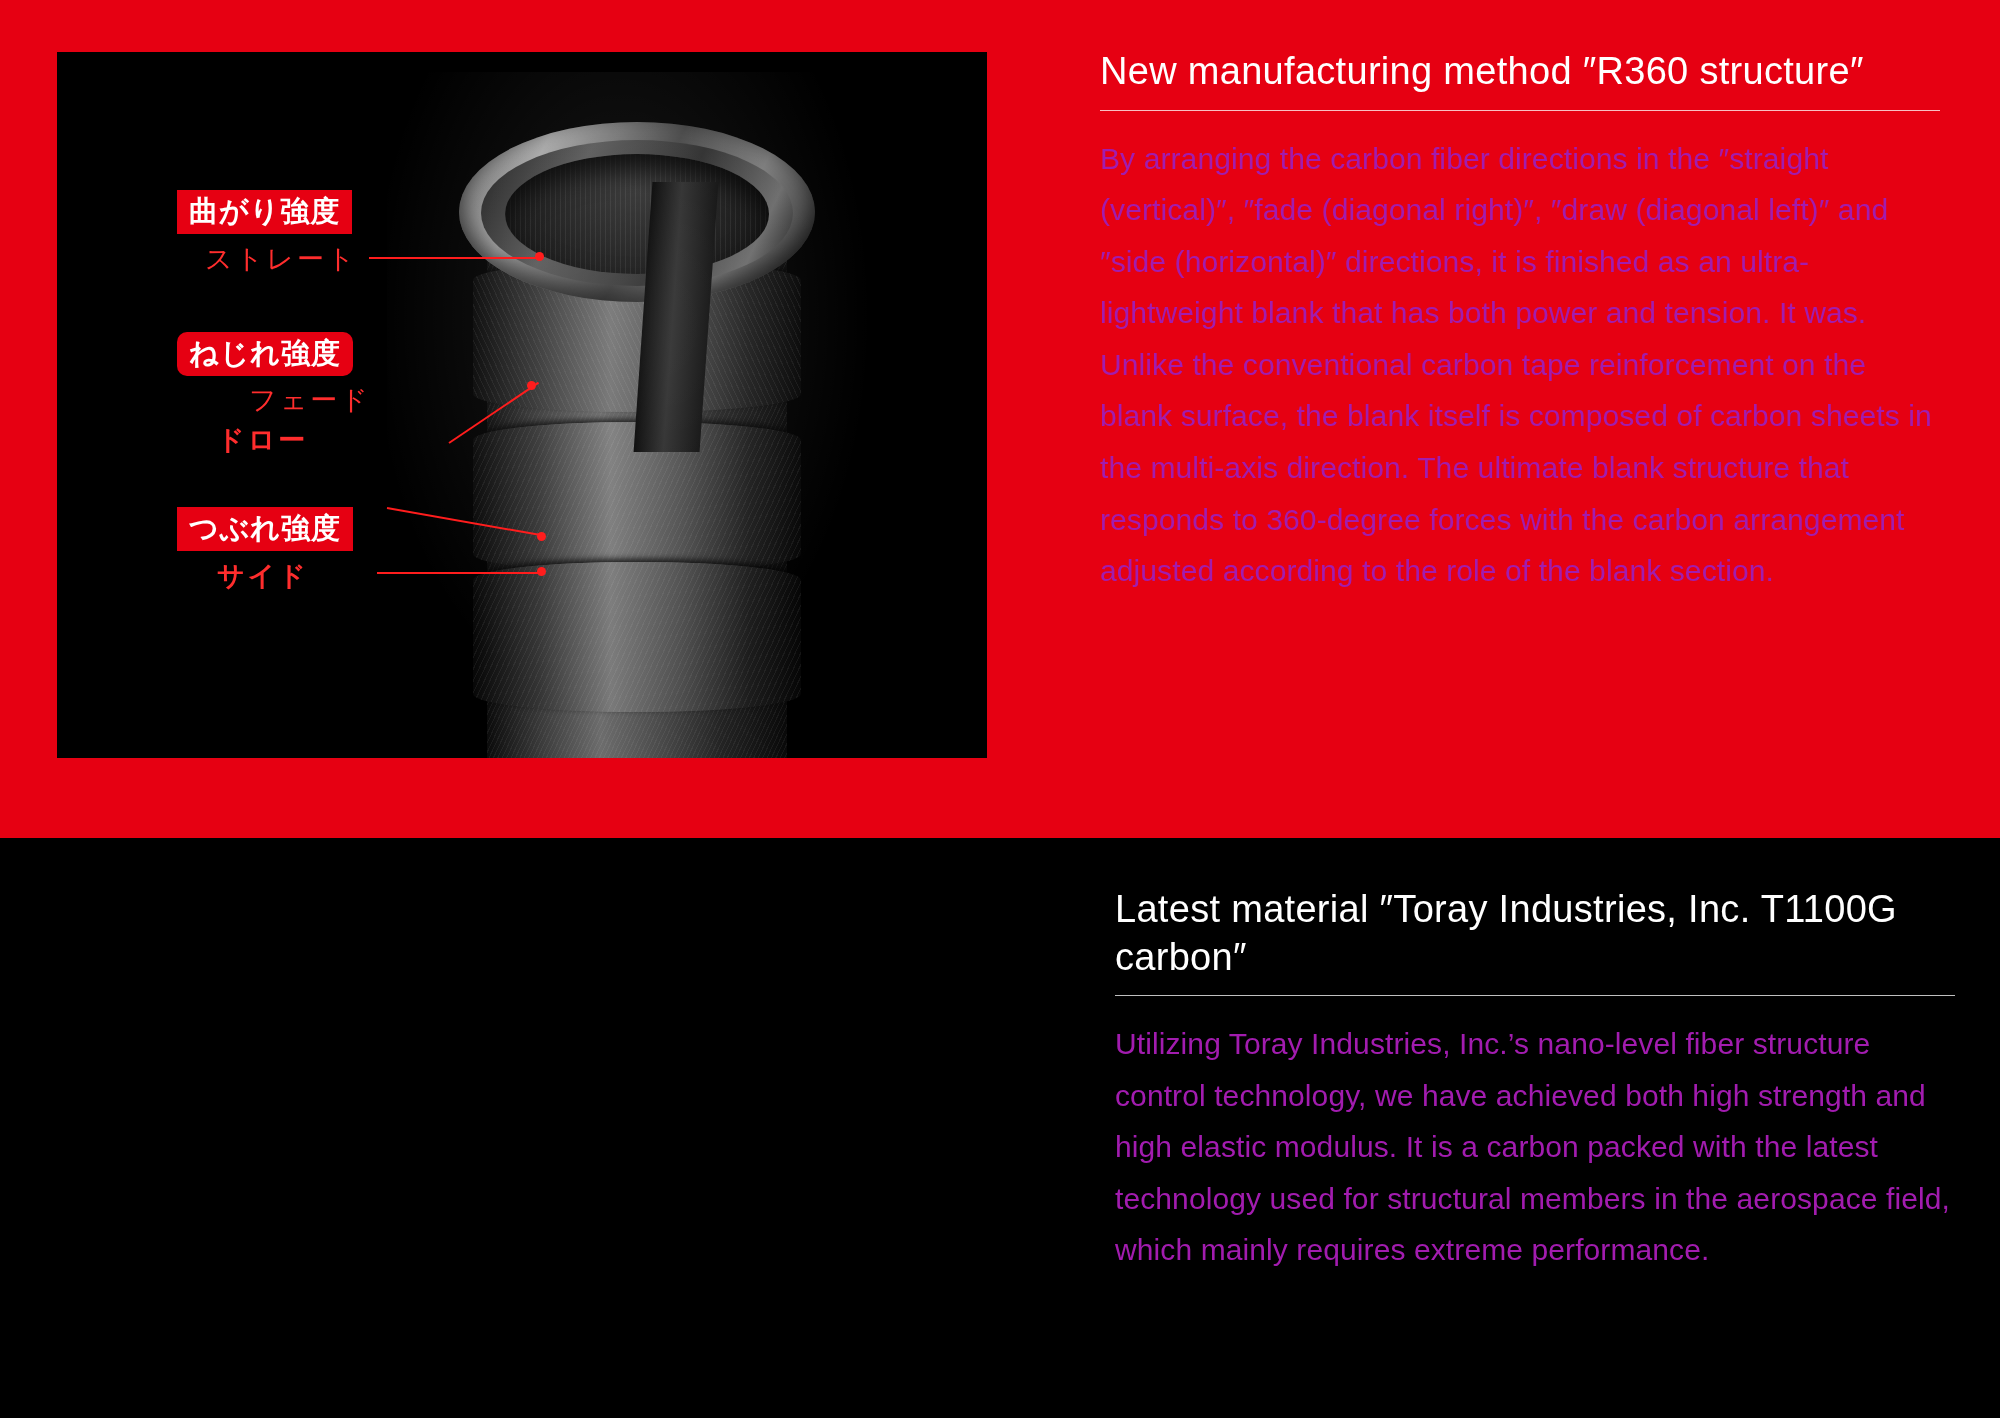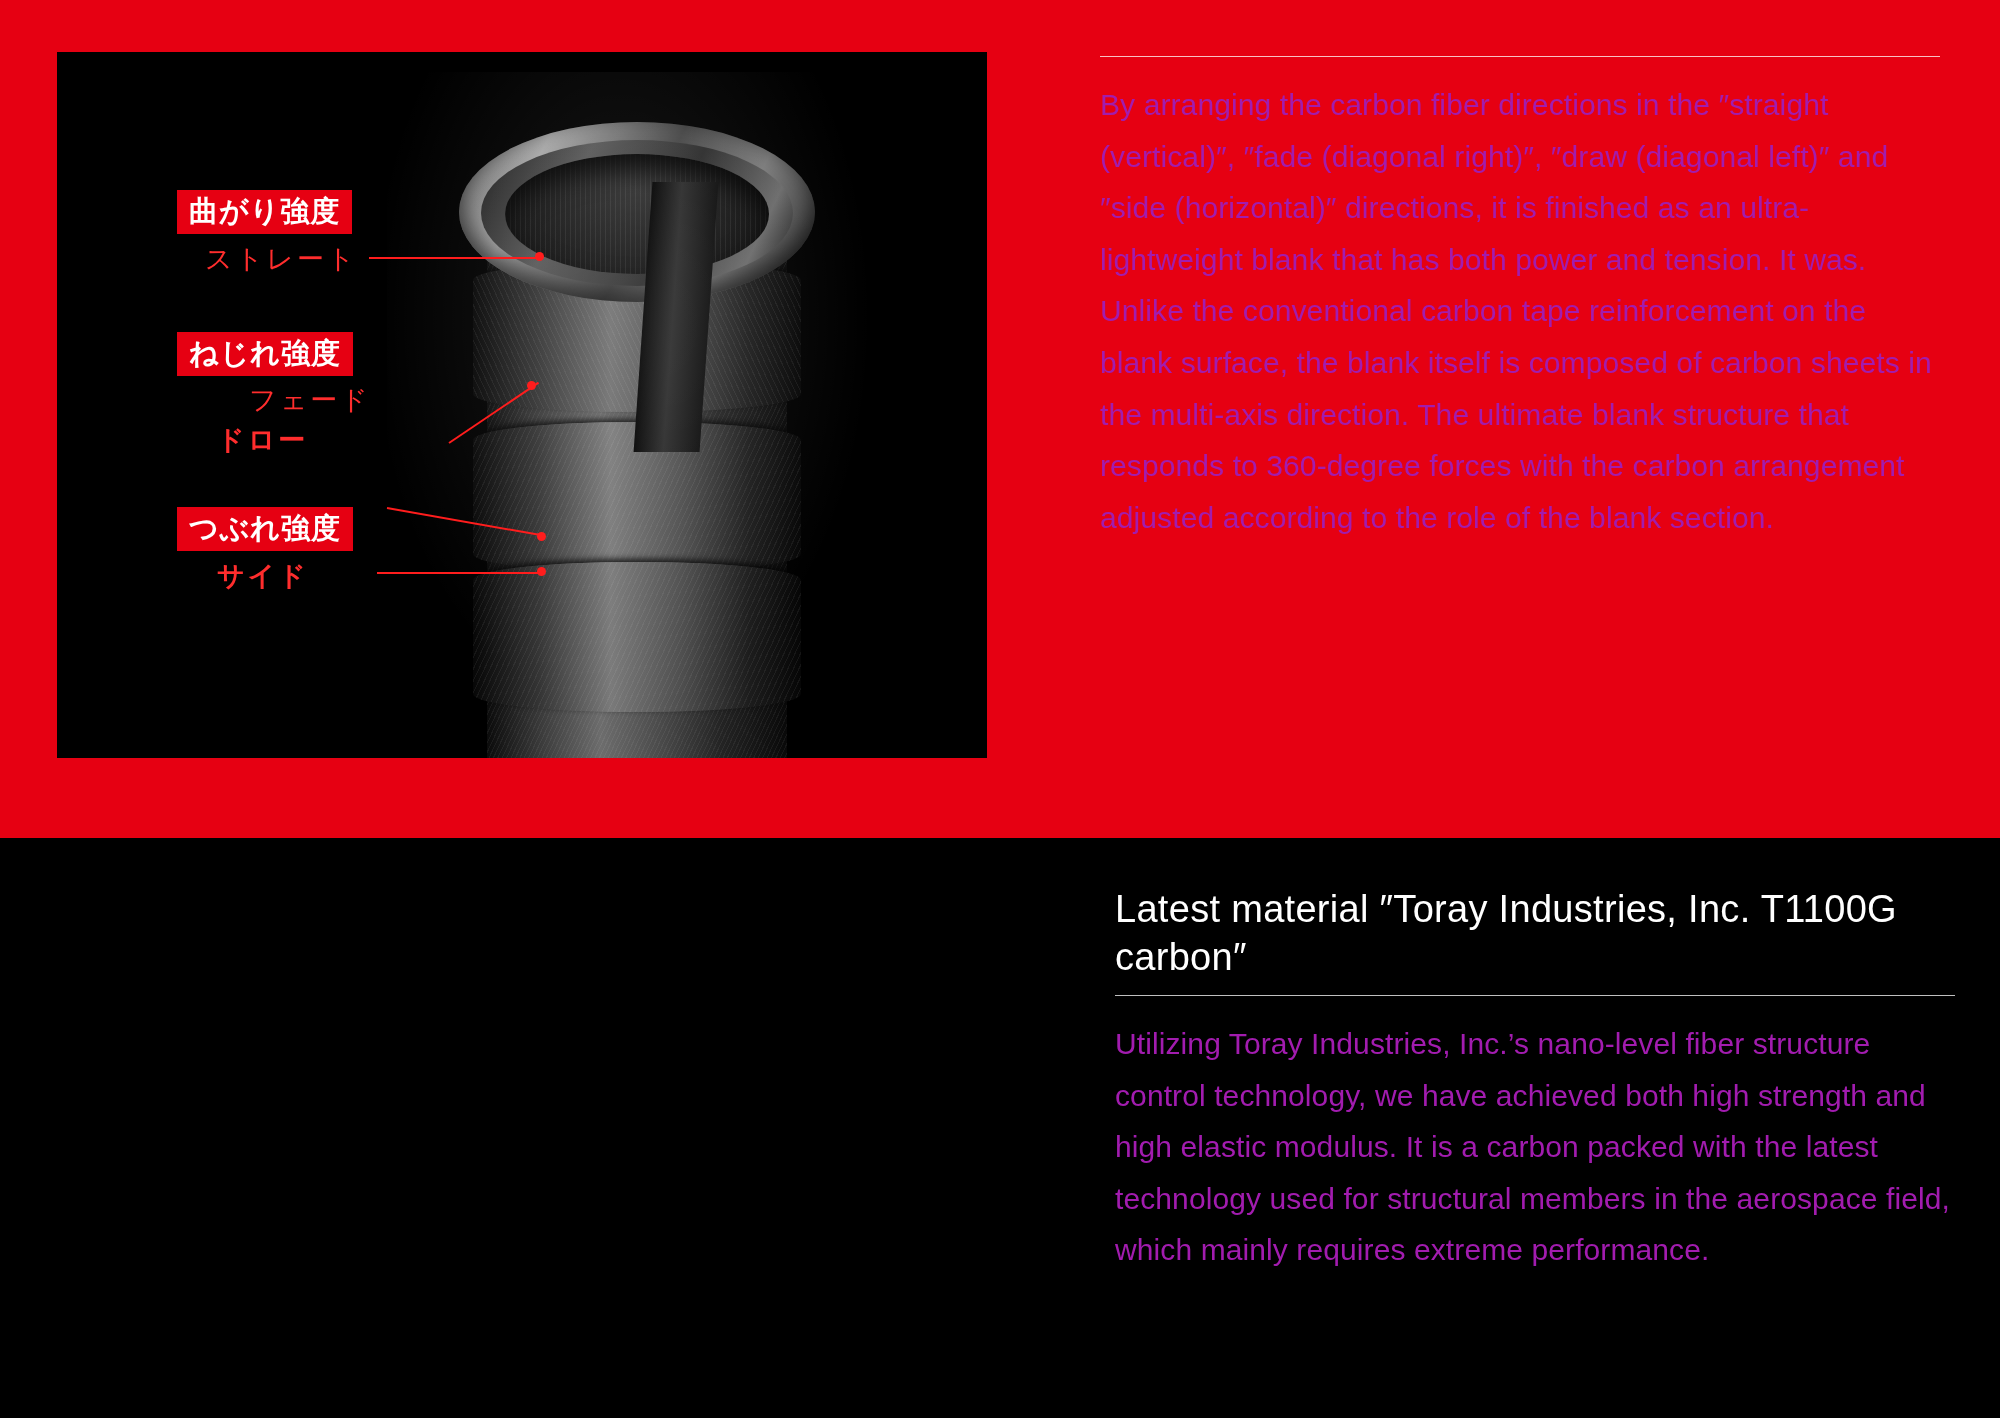--- a/index.html
+++ b/index.html
@@ -144,21 +144,21 @@
     background: #e60012;
     color: #ffffff;
     font-weight: bold;
     font-size: 29px;
     letter-spacing: 1px;
     padding: 6px 12px 8px 12px;
     line-height: 1.05;
     white-space: nowrap;
   }
   .tag.t1 { left: 120px; top: 138px; }
-  .tag.t2 { left: 120px; top: 280px; }
+  .tag.t2 { left: 120px; top: 280px; border-radius: 10px; }
   .tag.t3 { left: 120px; top: 455px; }
   .sub {
     position: absolute;
     color: #ff2d2d;
     font-size: 27px;
     letter-spacing: 3px;
     white-space: nowrap;
   }
   .sub.u1 { left: 148px; top: 189px; text-align: center; }
   .sub.u2 { left: 160px; top: 330px; margin-left: 32px; }
@@ -243,20 +243,21 @@
       <div class="leader-dot" style="left:480px; top:480px;"></div>
 
       <div class="tag t3">つぶれ強度</div>
       <div class="sub u4">サイド</div>
       <div class="leader" style="left:320px; top:520px; width:164px;"></div>
       <div class="leader-dot" style="left:480px; top:515px;"></div>
     </div>
   </div>
 
   <div class="col col-top">
+    <h2 class="heading">New manufacturing method ″R360 structure″</h2>
     <div class="rule"></div>
     <p class="body-text">By arranging the carbon fiber directions in the ″straight (vertical)″, ″fade (diagonal right)″, ″draw (diagonal left)″ and ″side (horizontal)″ directions, it is finished as an ultra-lightweight blank that has both power and tension. It was. Unlike the conventional carbon tape reinforcement on the blank surface, the blank itself is composed of carbon sheets in the multi-axis direction. The ultimate blank structure that responds to 360-degree forces with the carbon arrangement adjusted according to the role of the blank section.</p>
   </div>
 
   <div class="col col-bottom">
     <h2 class="heading">Latest material ″Toray Industries, Inc. T1100G carbon″</h2>
     <div class="rule"></div>
     <p class="body-text">Utilizing Toray Industries, Inc.’s nano-level fiber structure control technology, we have achieved both high strength and high elastic modulus. It is a carbon packed with the latest technology used for structural members in the aerospace field, which mainly requires extreme performance.</p>
   </div>
 

